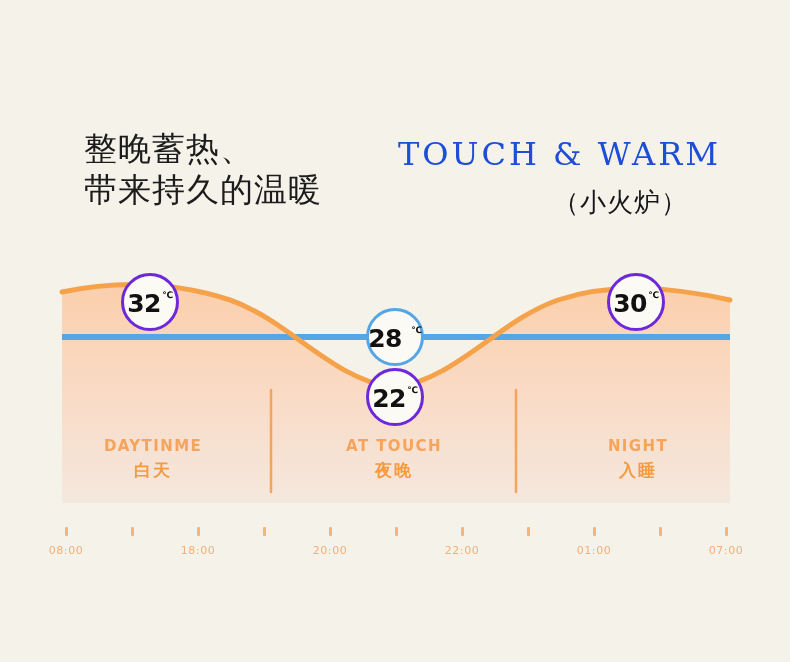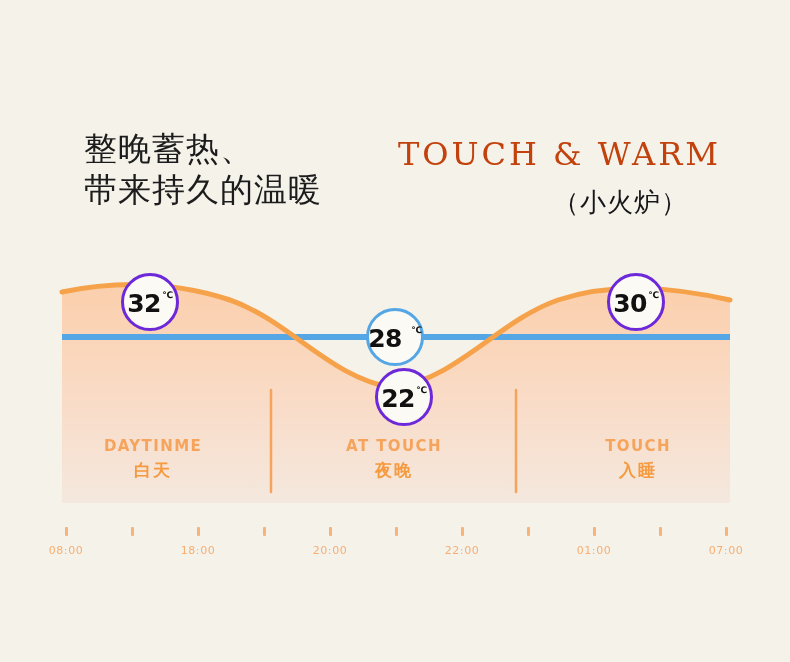--- a/index.html
+++ b/index.html
@@ -39,21 +39,21 @@
   }
 
   .brand-en {
     position: absolute;
     left: 398px;
     top: 136px;
     font-family: "DejaVu Serif", "Liberation Serif", serif;
     font-size: 32px;
     line-height: 36px;
     letter-spacing: 3px;
-    color: #c2410c;
+    color: #1d4ed8;
     font-weight: 400;
     white-space: nowrap;
   }
   .brand-cn {
     position: absolute;
     left: 553px;
     top: 186px;
     font-family: "DejaVu Serif", "Liberation Serif", serif;
     font-size: 26px;
     line-height: 32px;
@@ -208,42 +208,42 @@
   <div class="bubble" style="left:121px; top:273px;">
     <span class="val">32</span>
     <span class="unit">℃</span>
   </div>
 
   <div class="bubble blue" style="left:366px; top:308px;">
     <span class="val">28</span>
     <span class="unit">℃</span>
   </div>
 
-  <div class="bubble" style="left:366px; top:368px;margin-left:9px;">
+  <div class="bubble" style="left:366px; top:368px;">
     <span class="val">22</span>
     <span class="unit">℃</span>
   </div>
 
   <div class="bubble" style="left:607px; top:273px;">
     <span class="val">30</span>
     <span class="unit">℃</span>
   </div>
 
   <div class="phase" style="left:53px; top:436px;">
     <div class="en">DAYTINME</div>
     <div class="cn">白天</div>
   </div>
 
   <div class="phase" style="left:294px; top:436px;">
     <div class="en">AT TOUCH</div>
     <div class="cn">夜晚</div>
   </div>
 
   <div class="phase" style="left:538px; top:436px;">
-    <div class="en">TOUCH</div>
+    <div class="en">NIGHT</div>
     <div class="cn">入睡</div>
   </div>
 
   <div>
     <div class="tick" style="left:65px;  top:527px;"></div>
     <div class="tick" style="left:131px; top:527px;"></div>
     <div class="tick" style="left:197px; top:527px;"></div>
     <div class="tick" style="left:263px; top:527px;"></div>
     <div class="tick" style="left:329px; top:527px;"></div>
     <div class="tick" style="left:395px; top:527px;"></div>

